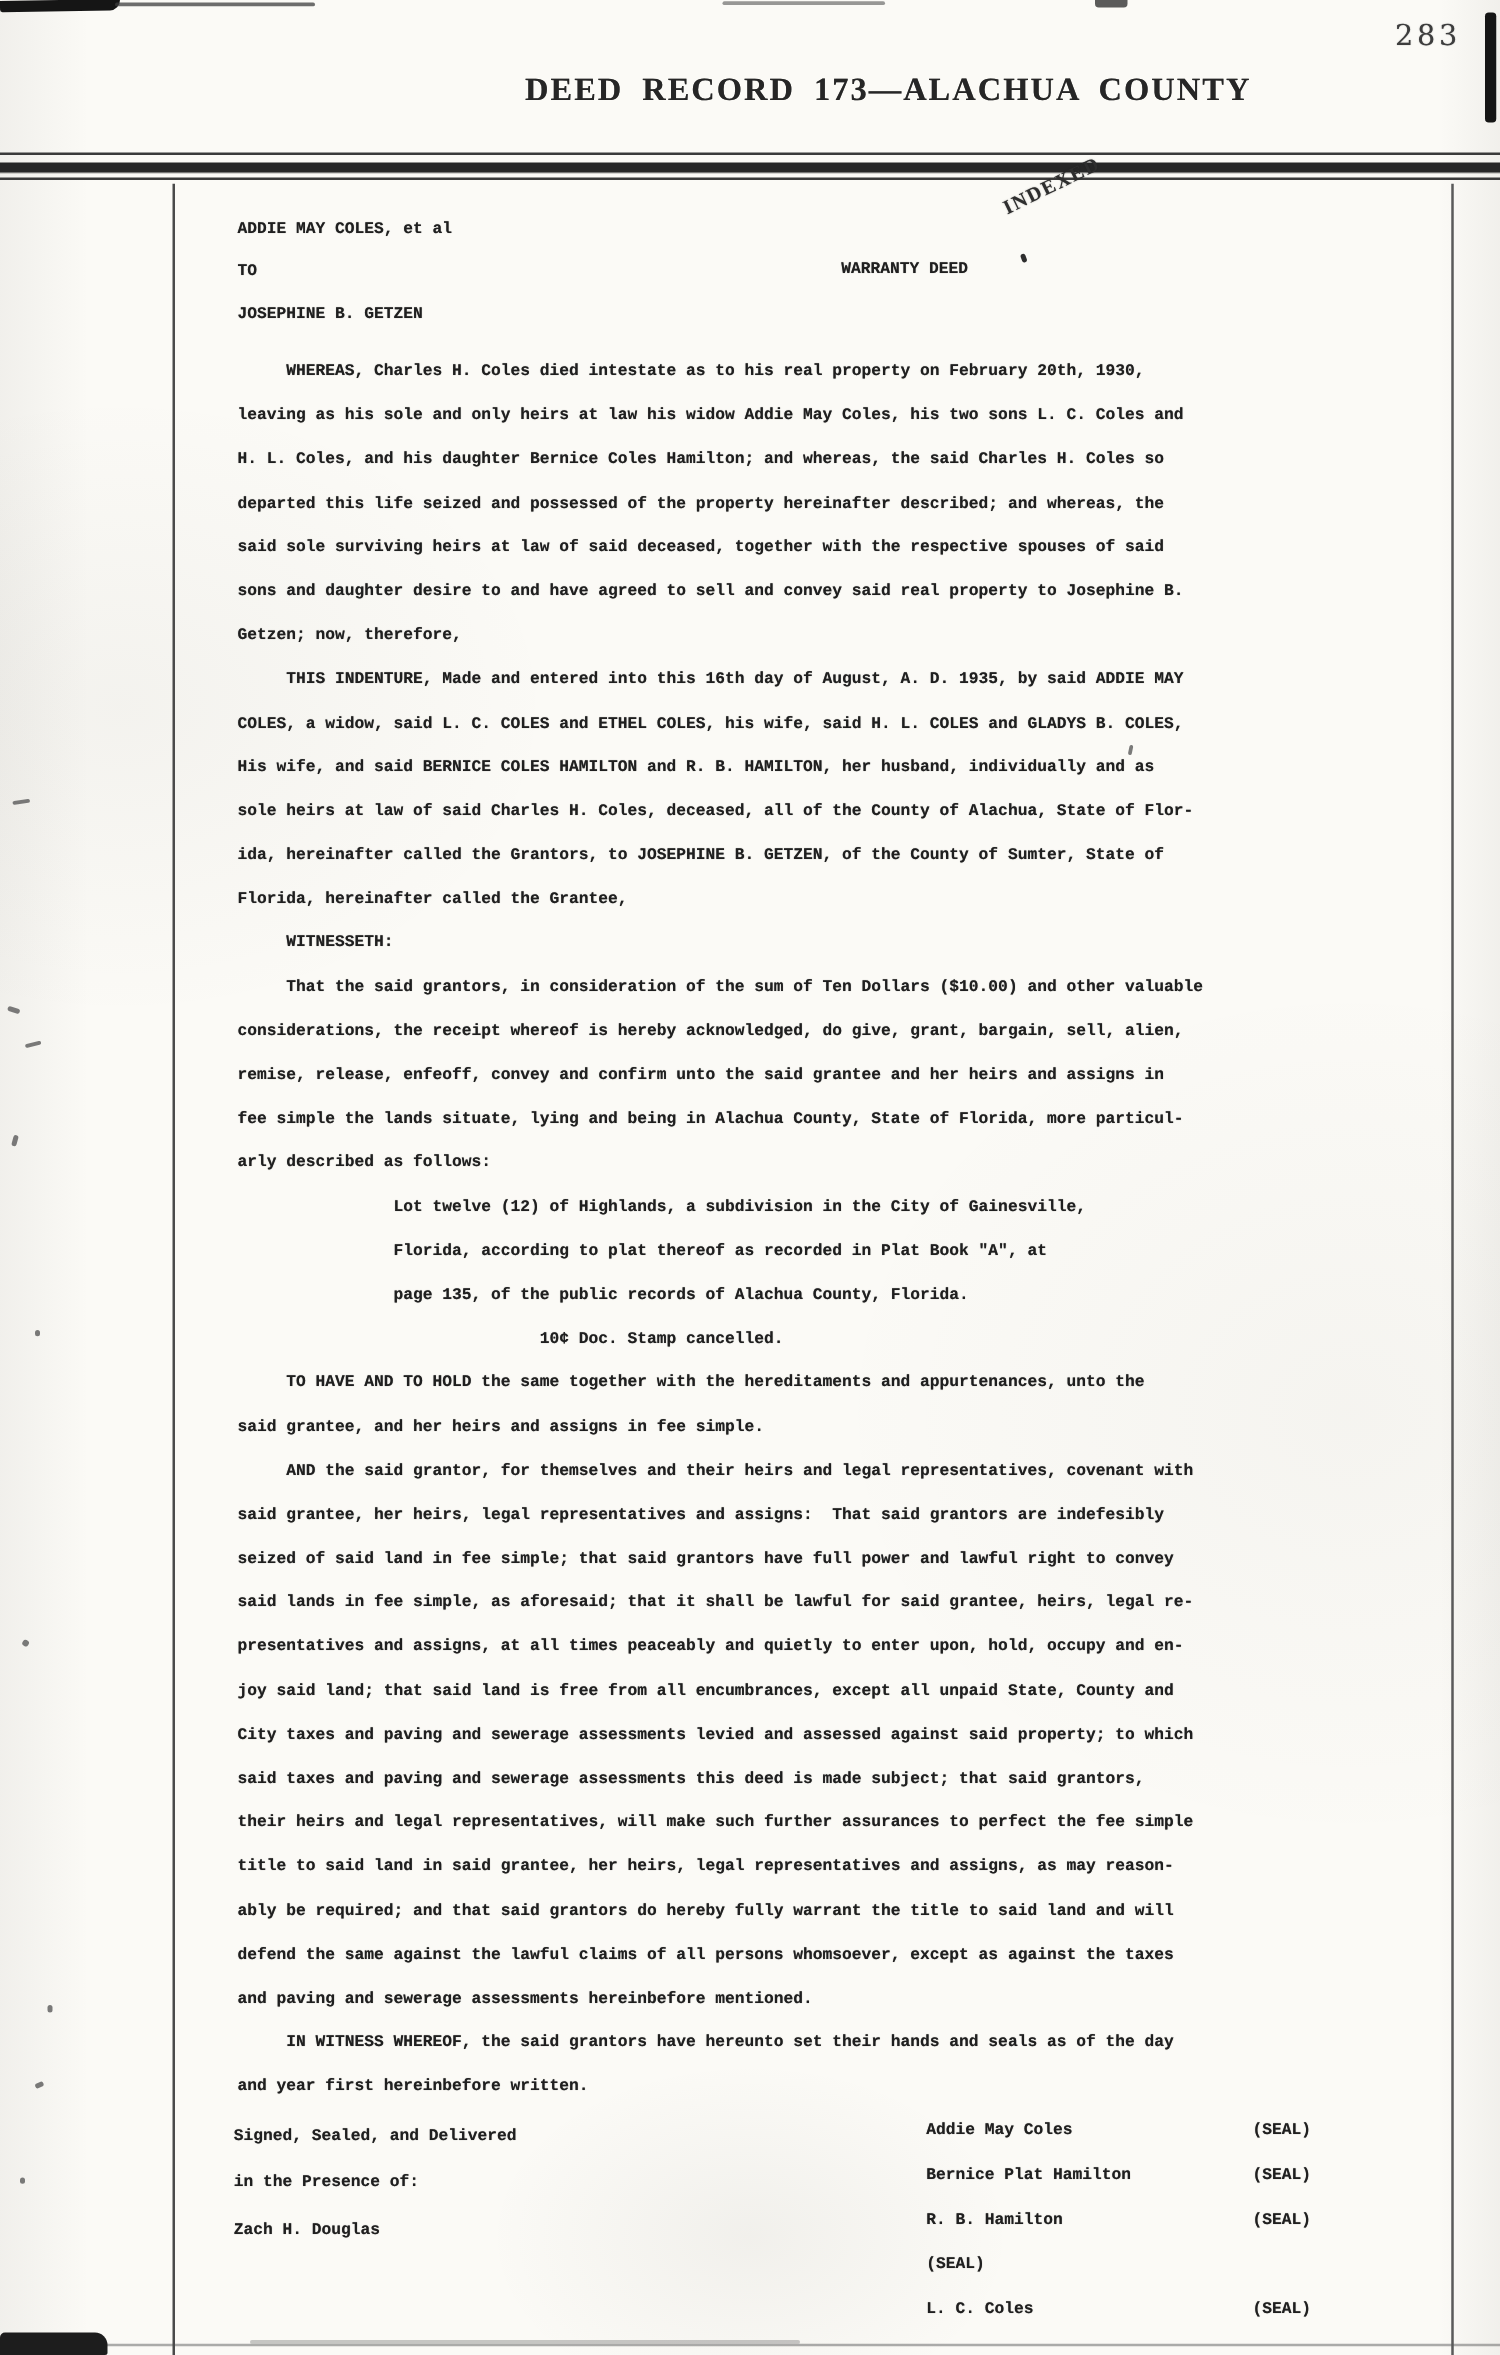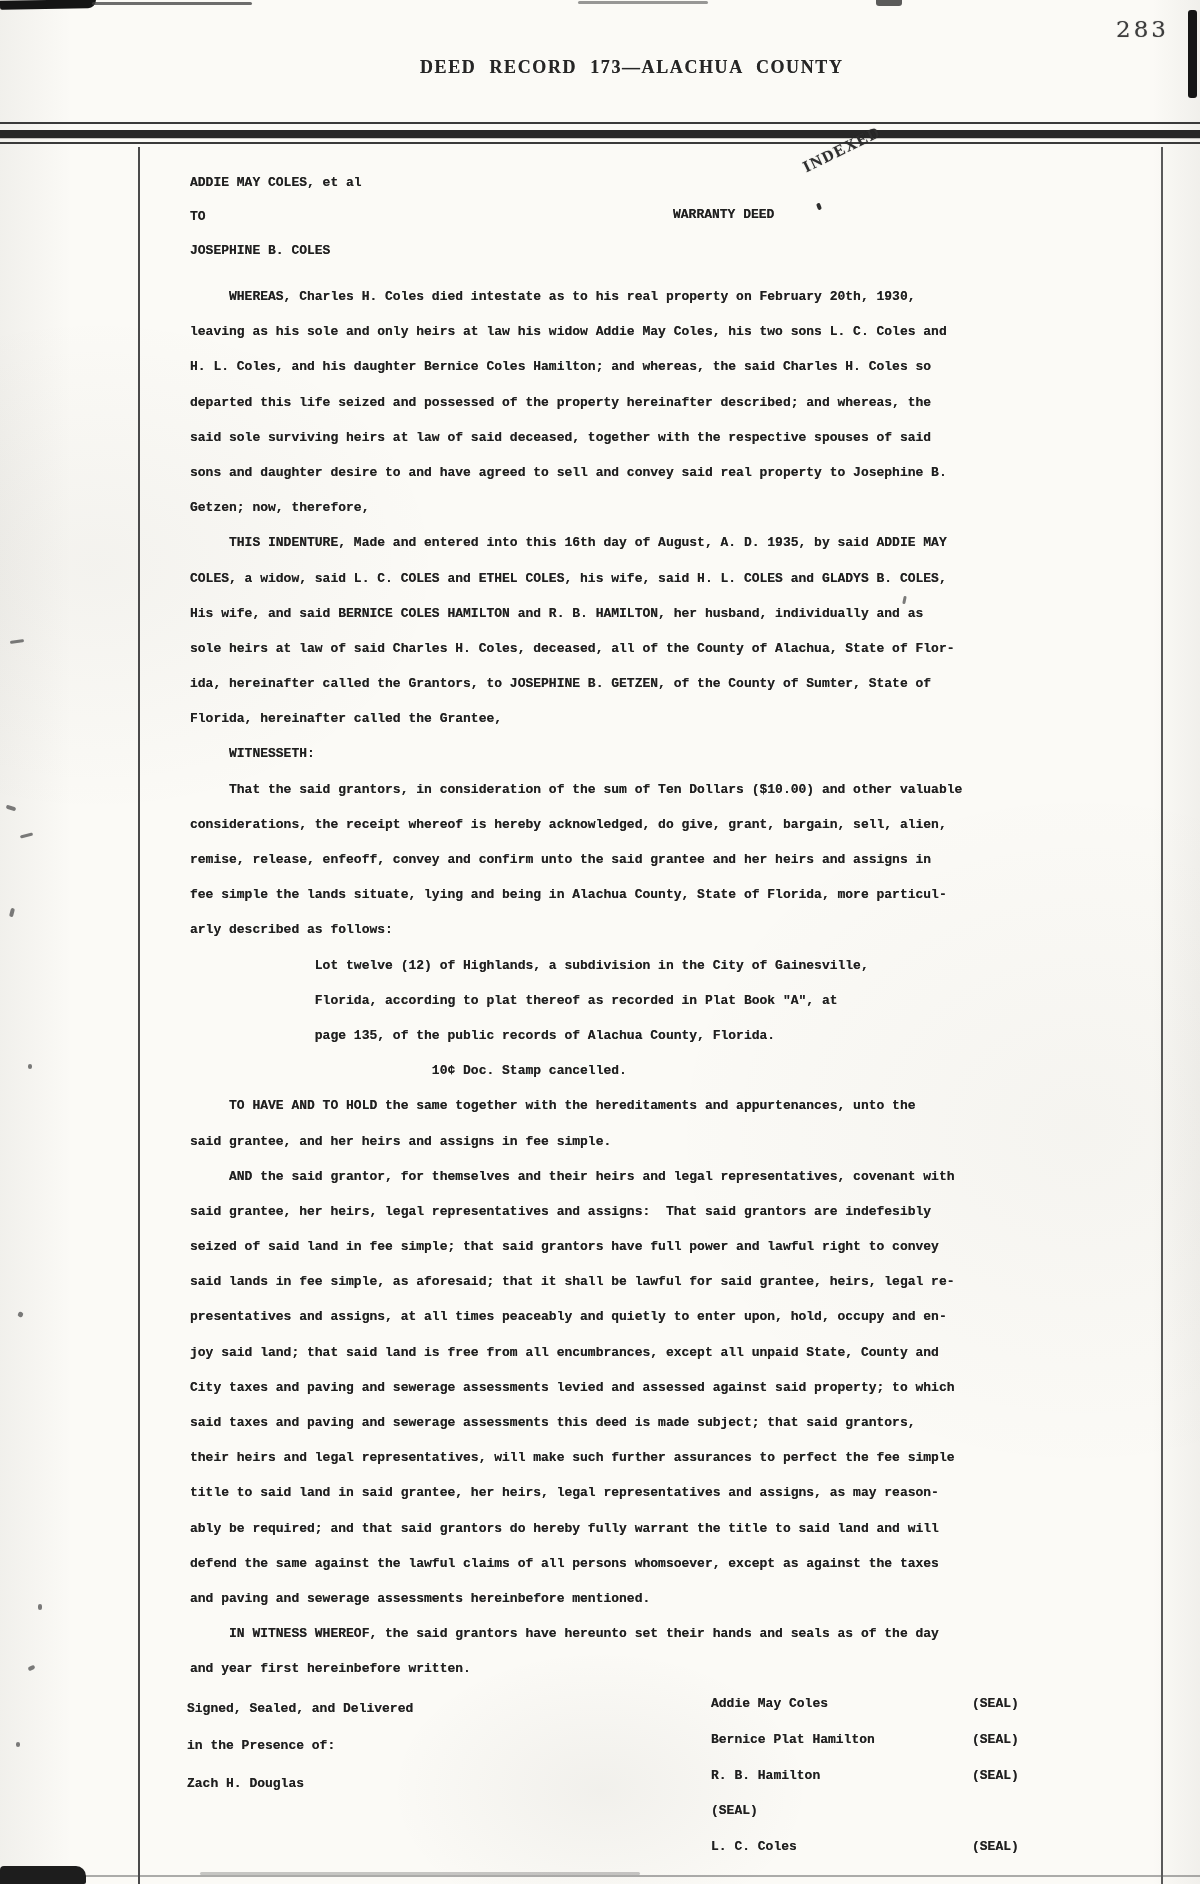--- a/index.html
+++ b/index.html
@@ -24,42 +24,42 @@
     font-weight:700;
     line-height:35.2px;
     white-space:pre;
     color:#1f1f1f;
     text-shadow:0 0 0.6px rgba(20,20,20,0.65);
     margin-left:47px;
   }
   .header-line{
     position:absolute;top:57px;left:420px;
     font-family:"Liberation Serif","DejaVu Serif",serif;
-    font-weight:700;font-size:18px;letter-spacing:1.6px;word-spacing:7px;
+    font-weight:700;font-size:26px;letter-spacing:1.6px;word-spacing:7px;
     color:#262626;text-shadow:0 0 0.5px rgba(0,0,0,.5);
     white-space:pre;
   }
   .page-number{
     position:absolute;top:16px;left:1116px;
     font-family:"DejaVu Serif","Liberation Serif",serif;
     font-size:23px;letter-spacing:3px;color:#3d3d3d;
     text-shadow:0 0 1px rgba(40,40,40,.4);
   }
   .rule{position:absolute;left:0;width:1200px;background:#2c2c2c;}
   .rule.r1{top:122px;height:2px;background:#3a3a3a;}
   .rule.r2{top:130px;height:8px;background:#272727;box-shadow:0 1px 0 rgba(0,0,0,.2);}
   .rule.r3{top:142px;height:2px;background:#3a3a3a;}
   .vborder{position:absolute;top:147px;bottom:0;width:2px;background:#4a4a4a;}
   .vborder.left{left:138px;}
   .vborder.right{left:1161px;background:#5a5a5a;}
   .body-lines{position:absolute;top:279px;left:143px;width:1020px;}
   .doc-line{white-space:pre;height:35.2px;}
   .sig-witness{position:absolute;top:1691px;left:140px;}
   .sig-witness .doc-line{height:37.3px;}
-  .sig-signers{position:absolute;top:1686px;left:664px;}
+  .sig-signers{position:absolute;top:1686px;left:694px;}
   .sig-row{display:flex;height:35.8px;white-space:pre;}
   .sig-name{width:261px;}
   .stamp{
     position:absolute;top:158px;left:808px;width:110px;
     font-family:"Liberation Serif","DejaVu Serif",serif;
     font-weight:700;font-size:16px;letter-spacing:1.5px;color:#2e2e2e;
     transform:rotate(-26deg);transform-origin:left bottom;
     text-shadow:0 0 1px rgba(30,30,30,.55);
     white-space:pre;
   }
@@ -107,21 +107,21 @@
   <div class="rule r2"></div>
   <div class="rule r3"></div>
 
   <div class="vborder left"></div>
   <div class="vborder right"></div>
 
   <div class="mono" style="top:165px;left:143px;">ADDIE MAY COLES, et al</div>
   <div class="mono" style="top:199px;left:143px;">TO</div>
   <div class="mono" style="top:197px;left:626px;">WARRANTY DEED</div>
   <div class="stamp">INDEXED</div>
-  <div class="mono" style="top:233px;left:143px;">JOSEPHINE B. COLES</div>
+  <div class="mono" style="top:233px;left:143px;">JOSEPHINE B. GETZEN</div>
 
   <div class="mono body-lines"><div class="doc-line">     WHEREAS, Charles H. Coles died intestate as to his real property on February 20th, 1930,</div><div class="doc-line">leaving as his sole and only heirs at law his widow Addie May Coles, his two sons L. C. Coles and</div><div class="doc-line">H. L. Coles, and his daughter Bernice Coles Hamilton; and whereas, the said Charles H. Coles so</div><div class="doc-line">departed this life seized and possessed of the property hereinafter described; and whereas, the</div><div class="doc-line">said sole surviving heirs at law of said deceased, together with the respective spouses of said</div><div class="doc-line">sons and daughter desire to and have agreed to sell and convey said real property to Josephine B.</div><div class="doc-line">Getzen; now, therefore,</div><div class="doc-line">     THIS INDENTURE, Made and entered into this 16th day of August, A. D. 1935, by said ADDIE MAY</div><div class="doc-line">COLES, a widow, said L. C. COLES and ETHEL COLES, his wife, said H. L. COLES and GLADYS B. COLES,</div><div class="doc-line">His wife, and said BERNICE COLES HAMILTON and R. B. HAMILTON, her husband, individually and as</div><div class="doc-line">sole heirs at law of said Charles H. Coles, deceased, all of the County of Alachua, State of Flor-</div><div class="doc-line">ida, hereinafter called the Grantors, to JOSEPHINE B. GETZEN, of the County of Sumter, State of</div><div class="doc-line">Florida, hereinafter called the Grantee,</div><div class="doc-line">     WITNESSETH:</div><div class="doc-line">     That the said grantors, in consideration of the sum of Ten Dollars ($10.00) and other valuable</div><div class="doc-line">considerations, the receipt whereof is hereby acknowledged, do give, grant, bargain, sell, alien,</div><div class="doc-line">remise, release, enfeoff, convey and confirm unto the said grantee and her heirs and assigns in</div><div class="doc-line">fee simple the lands situate, lying and being in Alachua County, State of Florida, more particul-</div><div class="doc-line">arly described as follows:</div><div class="doc-line">                Lot twelve (12) of Highlands, a subdivision in the City of Gainesville,</div><div class="doc-line">                Florida, according to plat thereof as recorded in Plat Book "A", at</div><div class="doc-line">                page 135, of the public records of Alachua County, Florida.</div><div class="doc-line">                               10¢ Doc. Stamp cancelled.</div><div class="doc-line">     TO HAVE AND TO HOLD the same together with the hereditaments and appurtenances, unto the</div><div class="doc-line">said grantee, and her heirs and assigns in fee simple.</div><div class="doc-line">     AND the said grantor, for themselves and their heirs and legal representatives, covenant with</div><div class="doc-line">said grantee, her heirs, legal representatives and assigns:  That said grantors are indefesibly</div><div class="doc-line">seized of said land in fee simple; that said grantors have full power and lawful right to convey</div><div class="doc-line">said lands in fee simple, as aforesaid; that it shall be lawful for said grantee, heirs, legal re-</div><div class="doc-line">presentatives and assigns, at all times peaceably and quietly to enter upon, hold, occupy and en-</div><div class="doc-line">joy said land; that said land is free from all encumbrances, except all unpaid State, County and</div><div class="doc-line">City taxes and paving and sewerage assessments levied and assessed against said property; to which</div><div class="doc-line">said taxes and paving and sewerage assessments this deed is made subject; that said grantors,</div><div class="doc-line">their heirs and legal representatives, will make such further assurances to perfect the fee simple</div><div class="doc-line">title to said land in said grantee, her heirs, legal representatives and assigns, as may reason-</div><div class="doc-line">ably be required; and that said grantors do hereby fully warrant the title to said land and will</div><div class="doc-line">defend the same against the lawful claims of all persons whomsoever, except as against the taxes</div><div class="doc-line">and paving and sewerage assessments hereinbefore mentioned.</div><div class="doc-line">     IN WITNESS WHEREOF, the said grantors have hereunto set their hands and seals as of the day</div><div class="doc-line">and year first hereinbefore written.</div></div>
 
   <div class="mono sig-witness"><div class="doc-line">Signed, Sealed, and Delivered</div><div class="doc-line">in the Presence of:</div><div class="doc-line">Zach H. Douglas</div></div>
 
   <div class="mono sig-signers"><div class="sig-row">
       <span class="sig-name">Addie May Coles</span>
       <span class="sig-seal">(SEAL)</span>
     </div><div class="sig-row">
       <span class="sig-name">Bernice Plat Hamilton</span>

